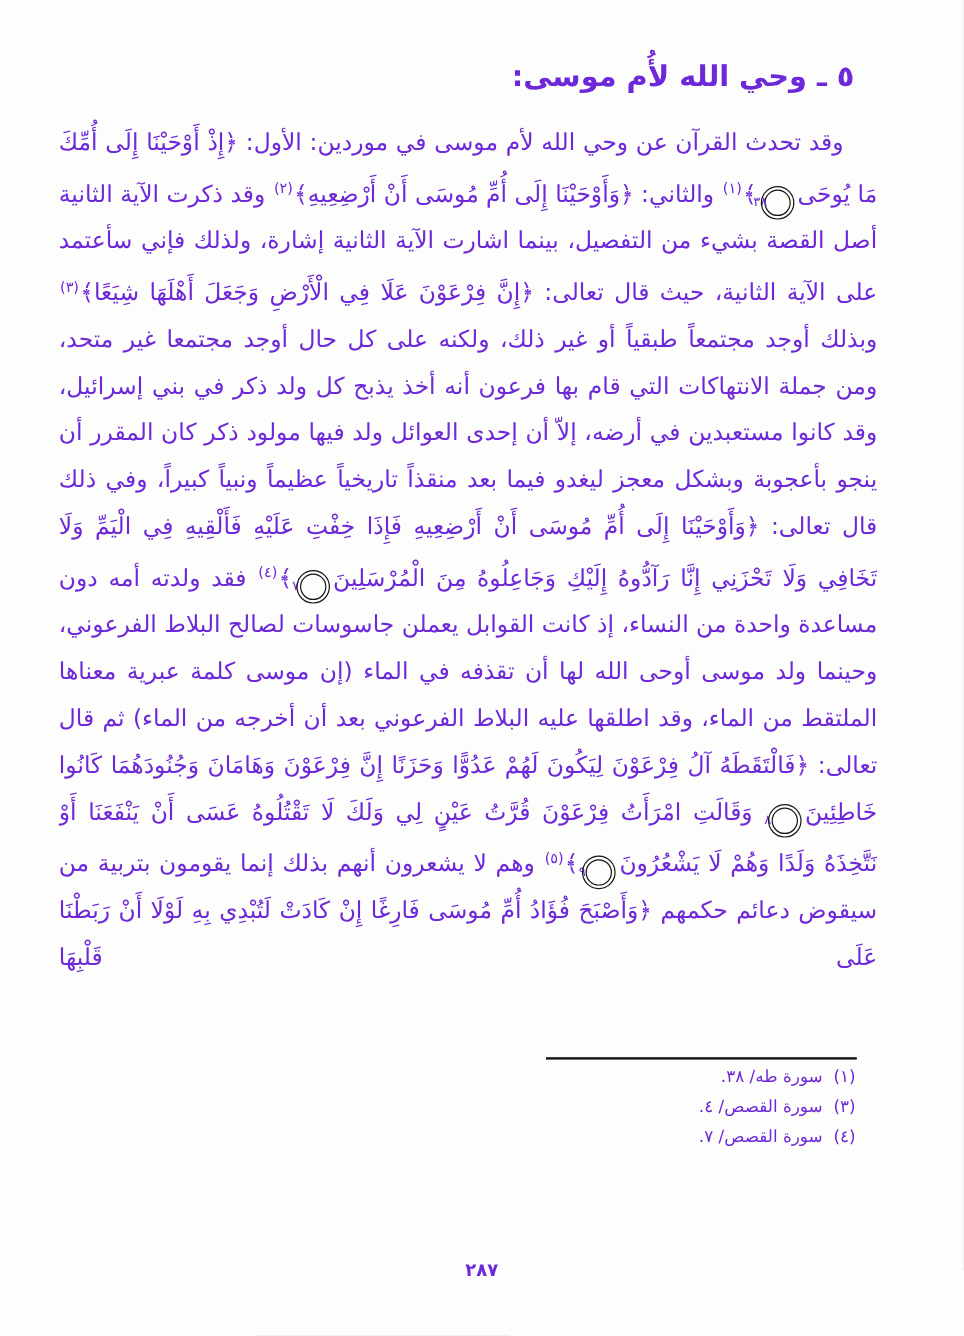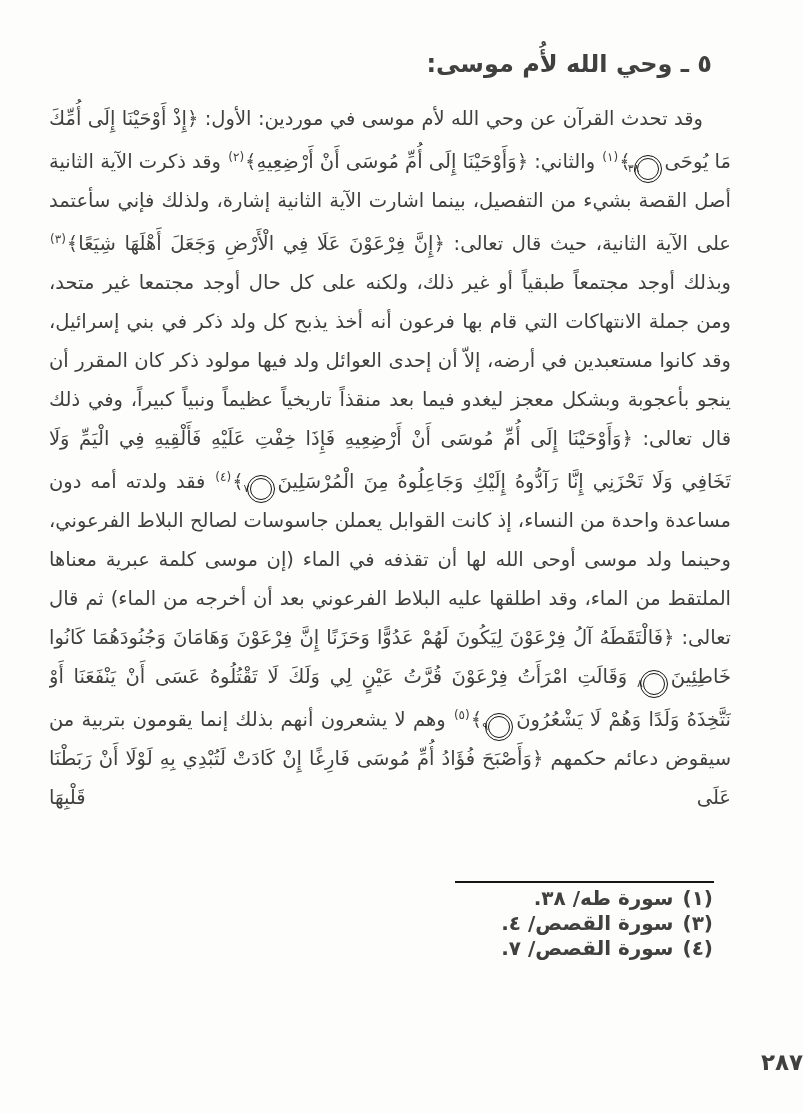--- a/index.html
+++ b/index.html
@@ -2,21 +2,21 @@
 <html lang="ar" dir="rtl"><head>
 <meta charset="utf-8">
 <style>
   html, body { margin: 0; padding: 0; background: #e8e8e8; }
   .page {
     position: relative;
     width: 803px;
     height: 1113px;
     margin: 0 auto;
     background: #fdfdfb;
-    color: #404040;
+    color: #6d28d9;
     font-family: "DejaVu Sans", sans-serif;
     overflow: hidden;
   }
   .title {
     position: absolute;
     top: 50px;
     right: 91px;
     margin: 0;
     font-size: 24px;
     font-weight: bold;
@@ -68,32 +68,31 @@
     right: 89px;
     width: 259px;
     height: 2px;
     background: #151515;
   }
   .footnotes {
     position: absolute;
     top: 886px;
     right: 90px;
     direction: rtl;
-    font-size: 20px;
-    font-weight: bold;
+    font-size: 14px;
   }
   .footnote { line-height: 25px; text-align: right; }
   .fn-marker { margin-left: 9px; }
   .page-number {
     position: absolute;
     top: 1049px;
     left: 0;
     width: 100%;
-    text-align: right;
-    font-size: 23px;
+    text-align: center;
+    font-size: 15px;
     font-weight: bold;
     direction: rtl;
     letter-spacing: 1px;
   }
 </style>
 </head>
 <body>
 
 <div class="page">
 

